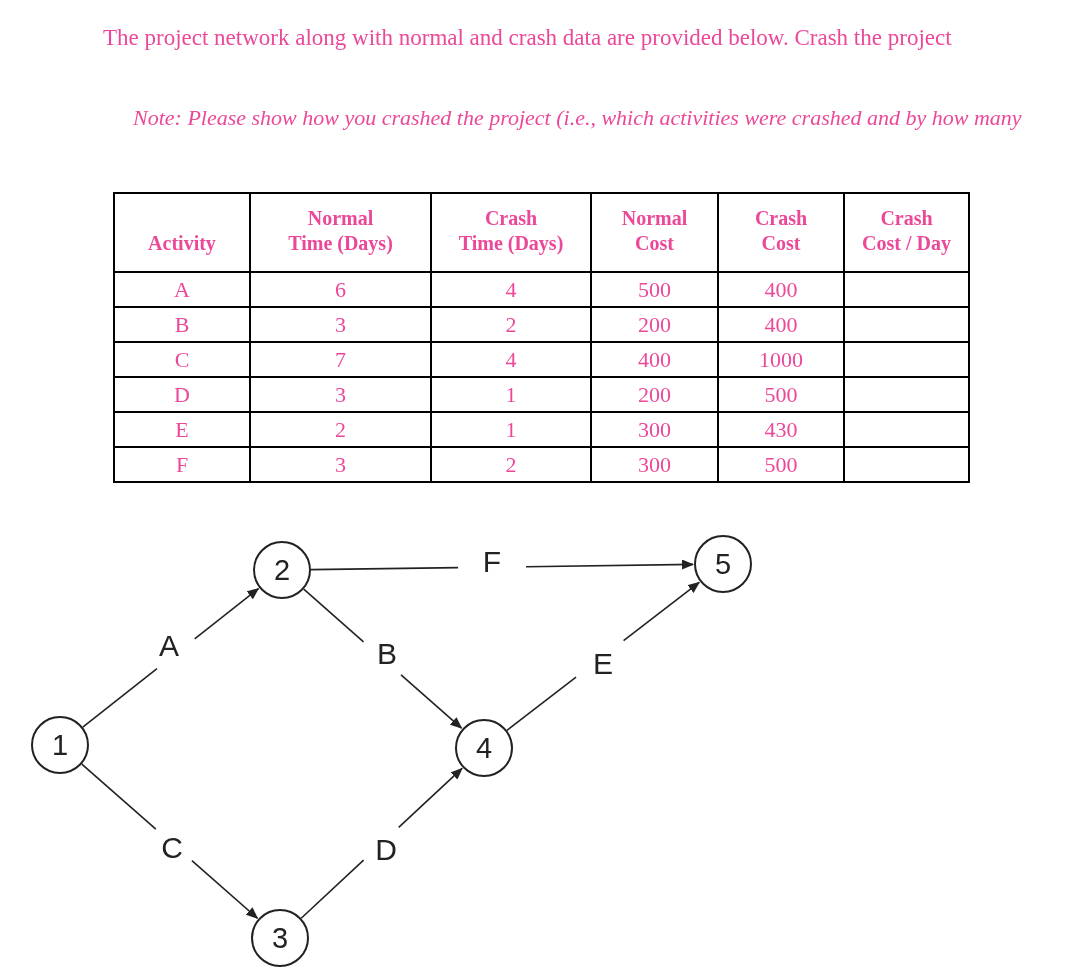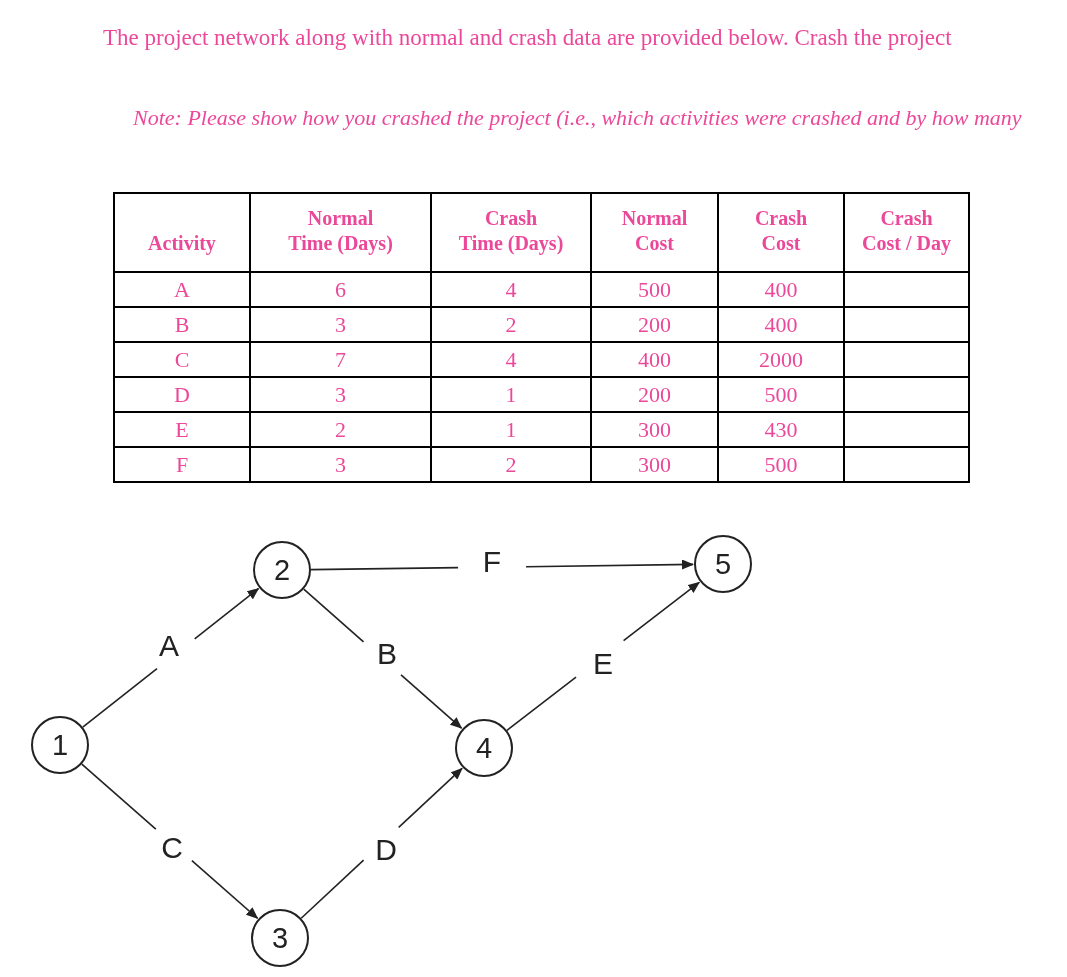--- a/index.html
+++ b/index.html
@@ -134,21 +134,21 @@
           <td>2</td>
           <td>200</td>
           <td>400</td>
           <td></td>
         </tr>
         <tr>
           <td>C</td>
           <td>7</td>
           <td>4</td>
           <td>400</td>
-          <td>2000</td>
+          <td>1000</td>
           <td></td>
         </tr>
         <tr>
           <td>D</td>
           <td>3</td>
           <td>1</td>
           <td>200</td>
           <td>500</td>
           <td></td>
         </tr>

